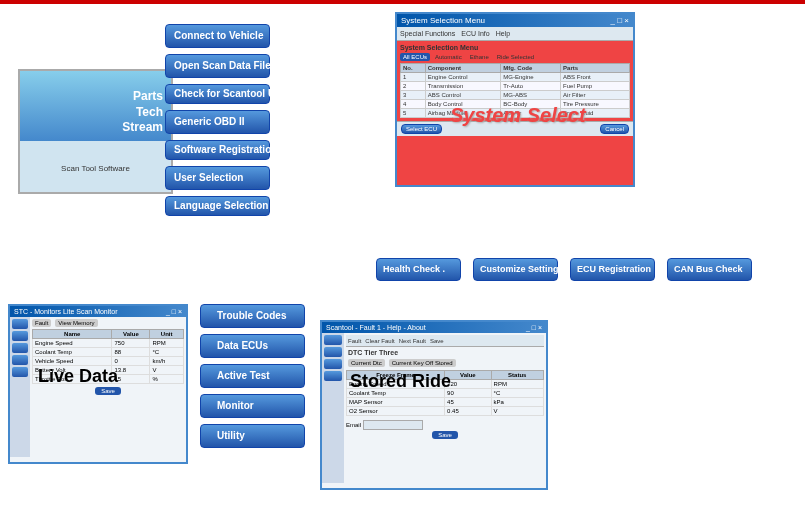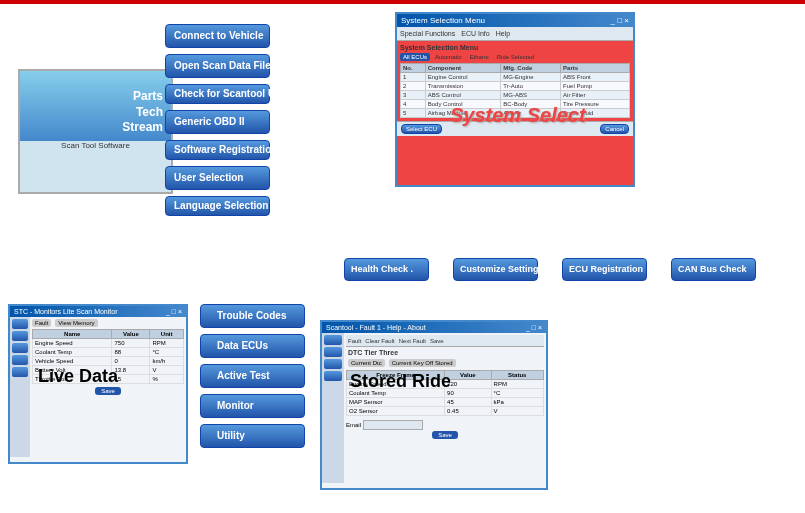--- a/index.html
+++ b/index.html
@@ -79,21 +79,21 @@
       bottom: 5px;
       right: 8px;
       color: #fff;
       font-size: 12px;
       font-weight: bold;
       text-align: right;
       line-height: 1.3;
     }
     .gts-bottom {
       display: flex;
-      align-items: flex-start;
+      align-items: center;
       justify-content: center;
       height: 55px;
       background: #d0e4f0;
     }
     .gts-bottom-text {
       font-size: 8px;
       color: #333;
       text-align: center;
     }
 
@@ -174,23 +174,23 @@
       border: 1px solid #1144aa;
       border-radius: 4px;
       padding: 1px 4px;
       cursor: pointer;
     }
 
     
     .bottom-options {
       position: absolute;
       top: 254px;
-      left: 344px;
-      display: flex;
-      gap: 24px;
+      left: 376px;
+      display: flex;
+      gap: 12px;
       align-items: center;
     }
     .bottom-options .btn-blue {
       width: 85px;
       padding: 5px 6px;
       font-size: 9px;
     }
 
     
     .right-menu {

